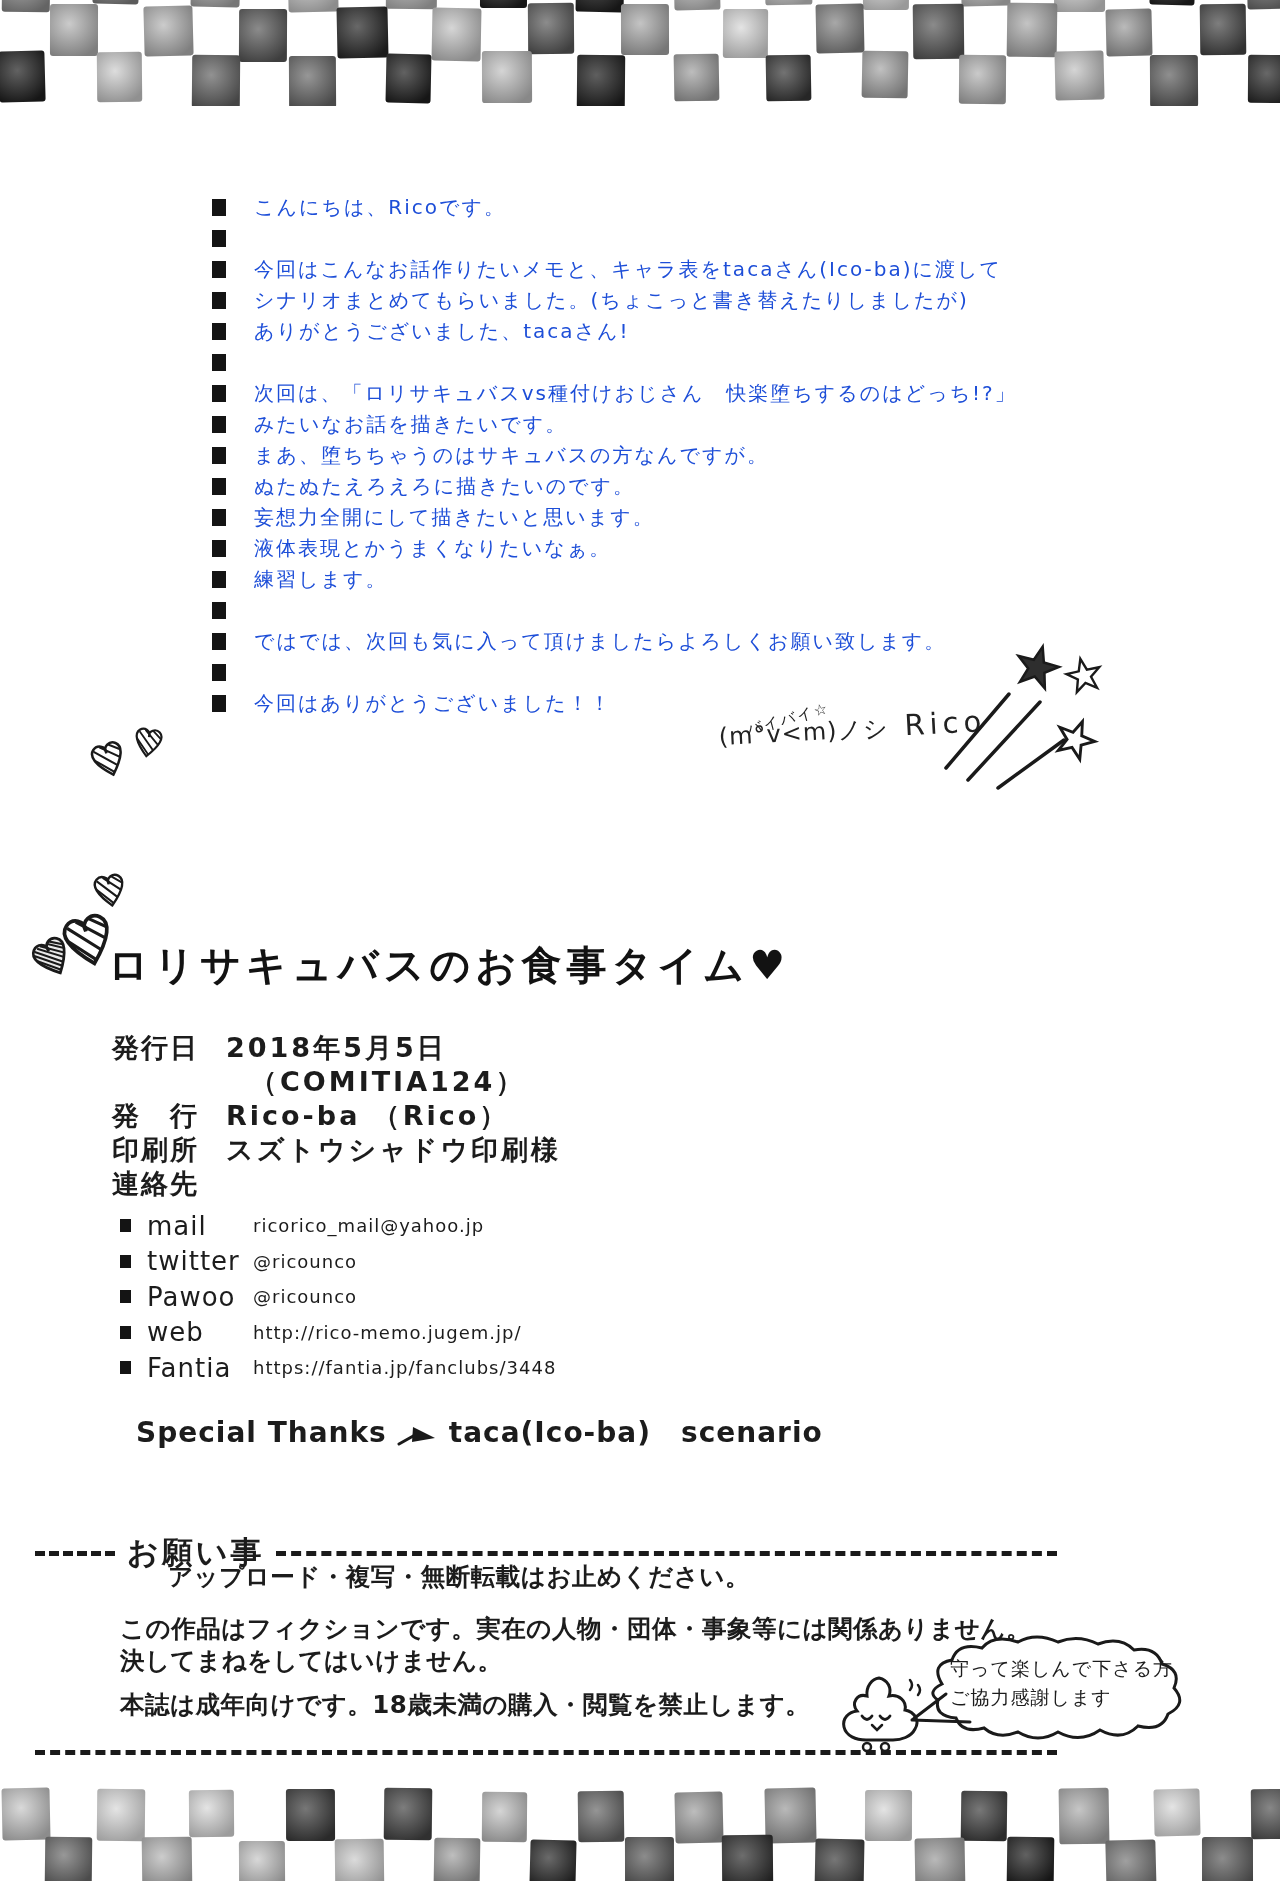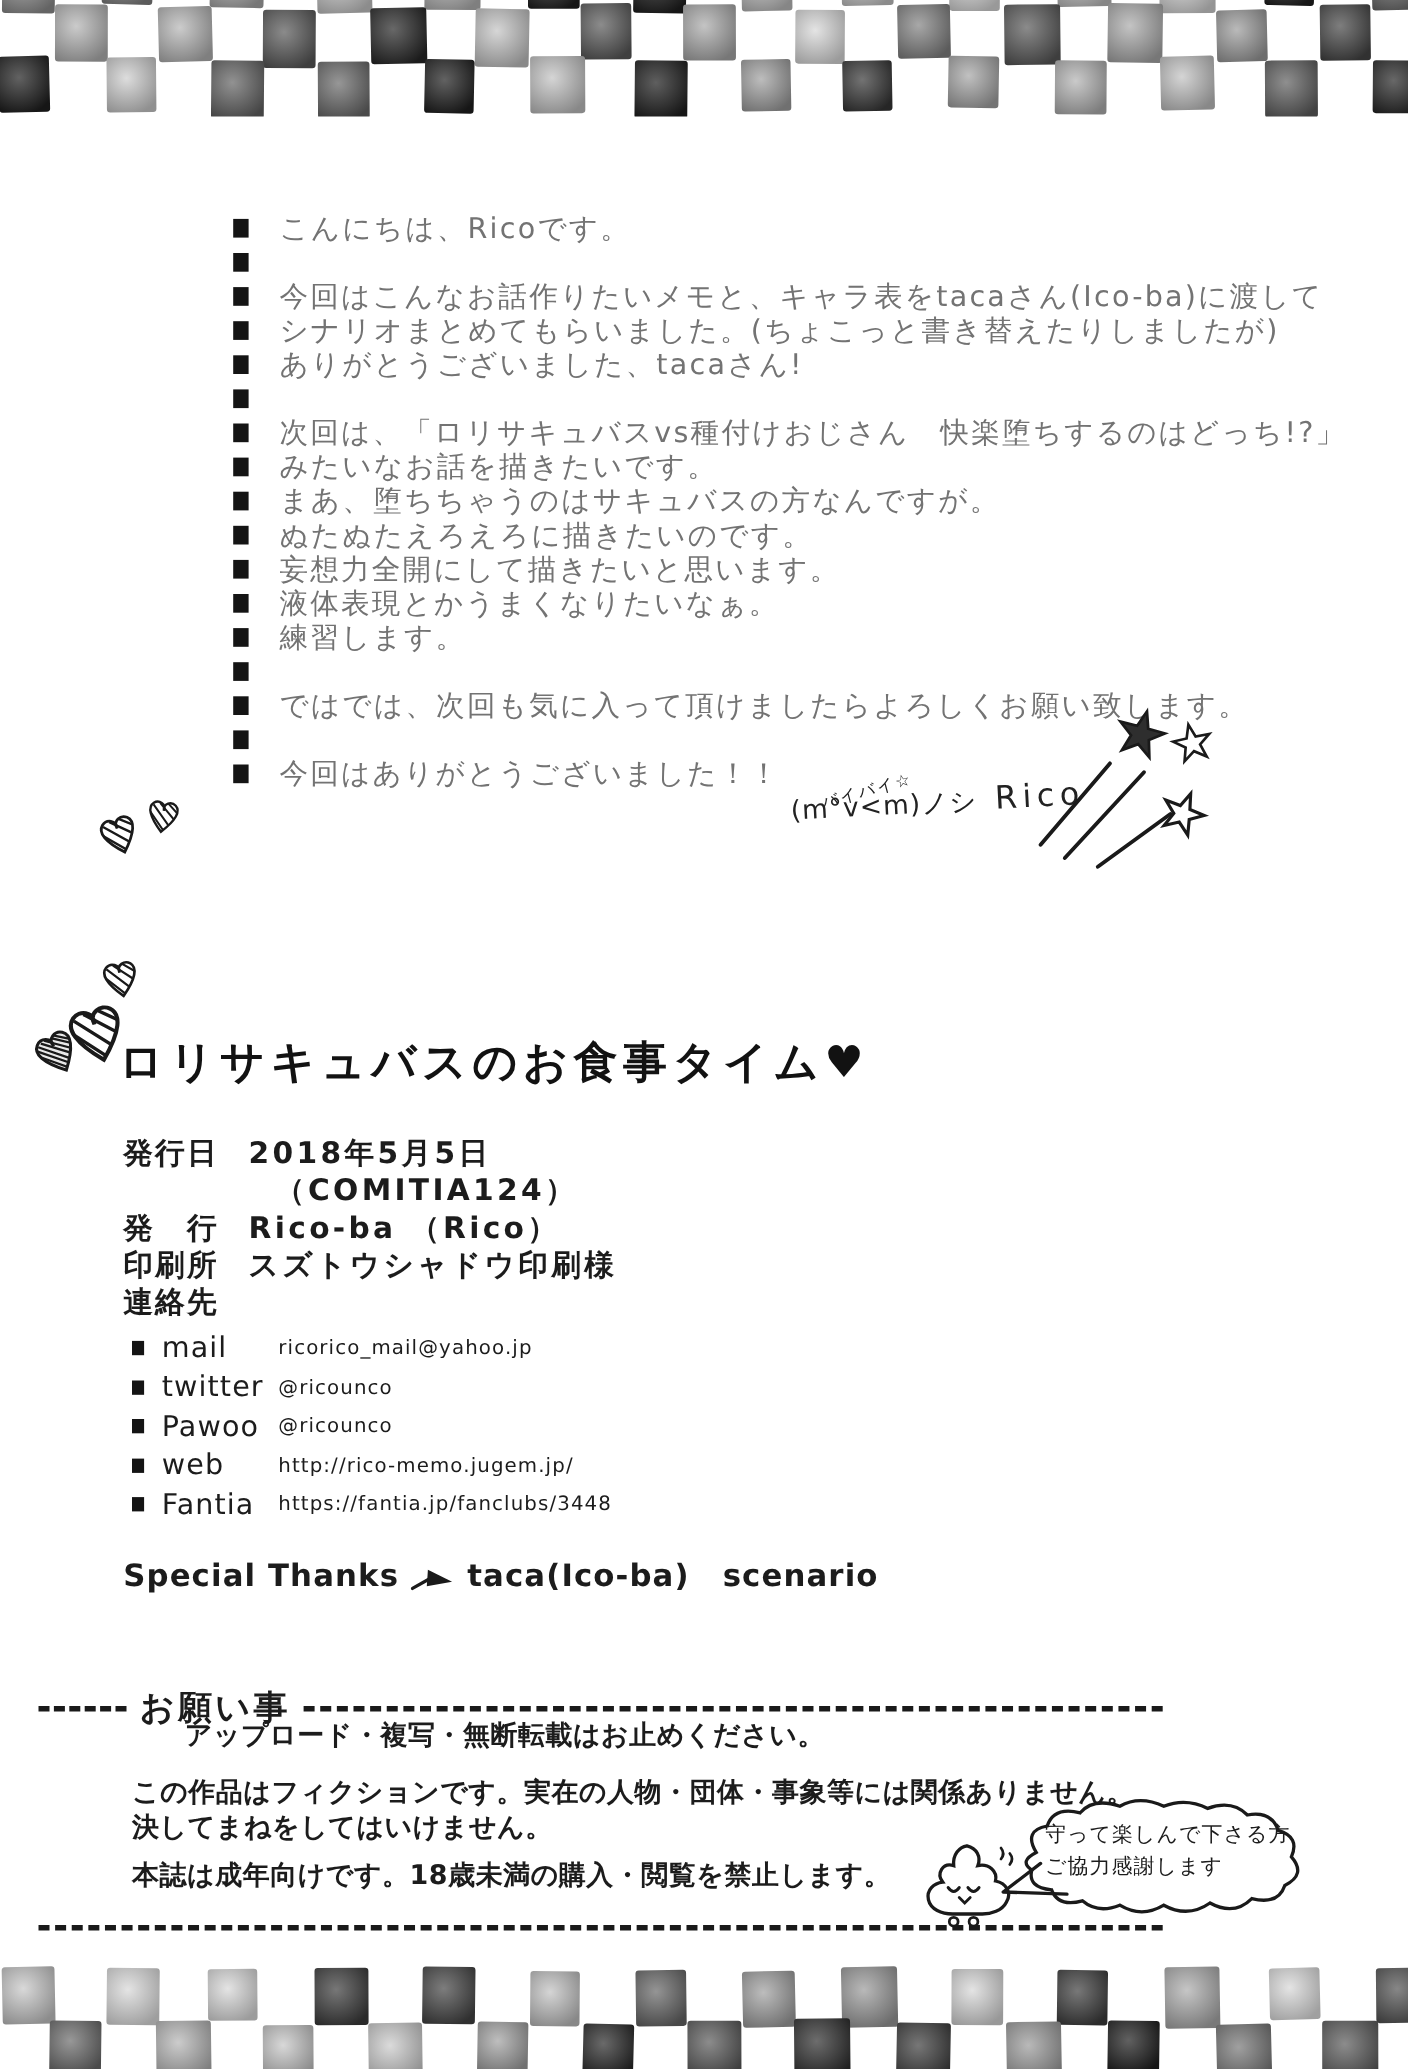--- a/index.html
+++ b/index.html
@@ -6,21 +6,21 @@
   html,body{background:#ffffff}
   body{font-family:"DejaVu Sans",sans-serif}
   #page{position:relative;width:1280px;height:1881px;background:#ffffff;overflow:hidden;color:#1c1c1c}
   .abs{position:absolute}
   .band{position:absolute;left:0;width:1280px;overflow:hidden}
   .ck{position:absolute;border-radius:3px}
   
   #afterword{left:212px;top:192px;width:1040px}
   .aw-row{display:flex;align-items:center;height:31px}
   .aw-bullet{flex:none;width:14px;height:17px;background:#141414}
-  .aw-text{font-size:26px;letter-spacing:2px;color:#737373;white-space:pre;margin-left:28px}
+  .aw-text{font-size:20px;letter-spacing:2px;color:#1d4ed8;white-space:pre;margin-left:28px}
   
   .signoff{transform:rotate(-3deg)}
   .wave{font-size:15px;letter-spacing:2px;transform:rotate(-12deg);margin-left:26px;margin-bottom:2px;color:#222}
   .krow{display:flex;align-items:baseline}
   .kao{font-size:24px;letter-spacing:1px;color:#222}
   .sname{font-size:29px;letter-spacing:5px;margin-left:16px;color:#222}
   
   .title{font-size:40px;font-weight:800;letter-spacing:5px;color:#121212;white-space:pre}
   
   .col-row{display:flex;align-items:center;height:34px;font-weight:700}
@@ -275,21 +275,21 @@
         <span class="ct-label">web</span>
         <span class="ct-value">http://rico-memo.jugem.jp/</span>
       </div>
       <div class="ct-row">
         <span class="ct-bullet"></span>
         <span class="ct-label">Fantia</span>
         <span class="ct-value">https://fantia.jp/fanclubs/3448</span>
       </div>
     </div>
 
-  <div class="abs st-row" style="left:112px;top:1416px">
+  <div class="abs st-row" style="left:136px;top:1416px">
     <span class="st-label">Special Thanks</span>
     <svg width="42" height="24" viewBox="0 0 42 24" style="margin:6px 6px 0 10px">
       <path d="M2 20 L18 11" stroke="#1a1a1a" stroke-width="3" stroke-linecap="round"></path>
       <path d="M16 3 L38 14 L15 18 Z" fill="#1a1a1a"></path>
     </svg>
     <span class="st-value">taca(Ico-ba)</span>
     <span class="st-role">scenario</span>
   </div>
 
   <div class="abs notice-head" style="left:35px;top:1532px;width:1022px">

